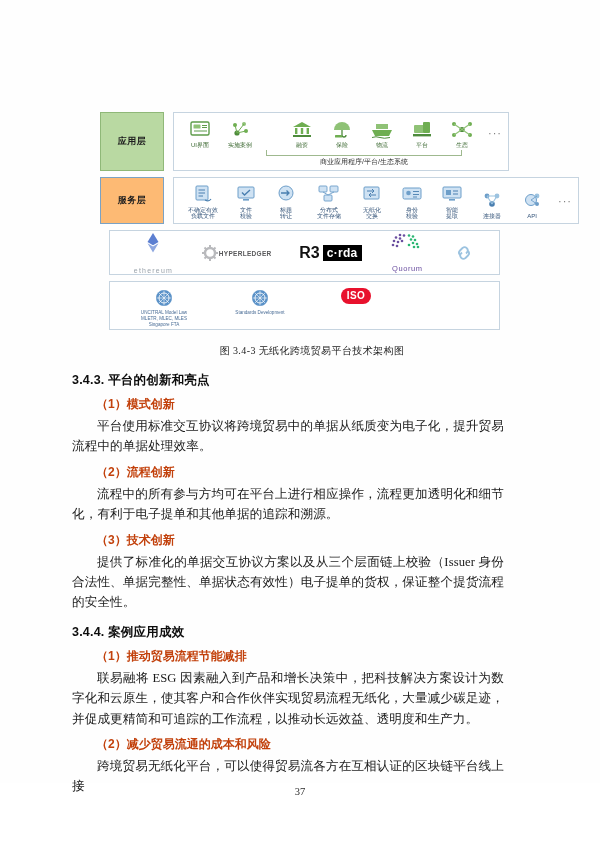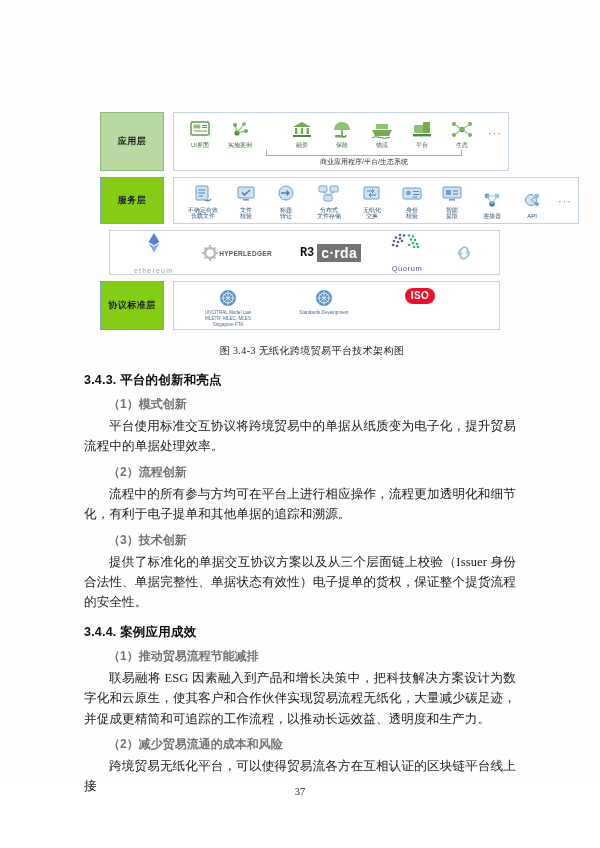--- a/index.html
+++ b/index.html
@@ -47,21 +47,21 @@
     font-weight: bold;
     color: #1f1f1f;
     border: 1px solid #7a9cba;
     letter-spacing: 0.5px;
   }
   .layer-label.green {
     background: #b9d9a2;
     border-color: #8fb878;
   }
   .layer-label.blue {
-    background: #84cc16;
+    background: #fdba74;
     border-color: #7ba2c4;
   }
   .layer-body {
     flex: 1;
     margin-left: 9px;
     border: 1px solid #c6d4e0;
     background: #ffffff;
     padding: 4px 6px 3px 6px;
     position: relative;
   }
@@ -150,31 +150,31 @@
   }
   .logo-name.quorum { color: #6b4fa0; letter-spacing: 0.6px; font-size: 7.5px;}
   .hl-text {
     font-family: "Liberation Sans", sans-serif;
     font-size: 6.5px;
     font-weight: bold;
     color: #58585a;
     letter-spacing: 0.3px;
   }
   .corda-badge {
-    background: #737373;
+    background: #000000;
     color: #fff;
     font-family: "Liberation Sans", sans-serif;
-    font-size: 14px;
+    font-size: 12px;
     font-weight: bold;
     padding: 1px 4px;
     letter-spacing: 0.3px;
   }
   .r3-mark {
-    font-family: Liberation Mono, monospace;
-    font-size: 12px;
+    font-family: Liberation Sans, sans-serif;
+    font-size: 16px;
     font-weight: bold;
     color: #111;
     margin-right: 3px;
   }
 
   
   .std-strip {
     display: flex;
     align-items: flex-start;
     height: 38px;
@@ -215,39 +215,39 @@
     width: 600px;
     text-align: center;
     font-size: 10px;
     color: #1a1a1a;
     letter-spacing: 0.4px;
   }
 
   
   .content {
     position: absolute;
-    left: 84px;
+    left: 72px;
     top: 372px;
     width: 432px;
   }
   h3.section {
     font-family: "Liberation Sans", sans-serif;
     font-size: 12.5px;
     font-weight: bold;
     margin: 0 0 6px 0;
     letter-spacing: 0.2px;
     color: #0d0d0d;
   }
   h4.subsection {
     font-family: "Liberation Sans", sans-serif;
     font-size: 12px;
     font-weight: bold;
     margin: 7px 0 3px 0;
     text-indent: 24px;
-    color: #737373;
+    color: #c2410c;
   }
   p.para {
     font-size: 12.6px;
     line-height: 1.62;
     margin: 0 0 2px 0;
     text-indent: 25px;
     text-align: justify;
     letter-spacing: 0.1px;
   }
   .sec-gap { height: 9px; }
@@ -550,21 +550,20 @@
             <svg width="22" height="18" viewBox="0 0 22 18">
               <path d="M7 11 a3.2 3.2 0 0 1 0 -4.5 l2.5 -2.5 a3.2 3.2 0 0 1 4.5 4.5 l-1 1" stroke="#9cc3e0" stroke-width="1.8" fill="none"></path>
               <path d="M15 7 a3.2 3.2 0 0 1 0 4.5 l-2.5 2.5 a3.2 3.2 0 0 1 -4.5 -4.5 l1 -1" stroke="#9cc3e0" stroke-width="1.8" fill="none"></path>
             </svg>
           </div>
         </div>
       </div>
     </div>
 
     <div class="layer-row">
-      <div class="layer-label blue">协议标准层</div>
       <div class="layer-body">
         <div class="std-strip">
 
           <div class="std-cell">
             <svg width="20" height="20" viewBox="0 0 20 20">
               <circle cx="10" cy="10" r="8" fill="#5b92c8"></circle>
               <circle cx="10" cy="10" r="5" fill="none" stroke="#ffffff" stroke-width="0.9"></circle>
               <path d="M10 2.5 v15 M2.5 10 h15 M4.6 4.6 L15.4 15.4 M15.4 4.6 L4.6 15.4" stroke="#ffffff" stroke-width="0.6"></path>
             </svg>
             <div class="std-caption">UNCITRAL Model Law

